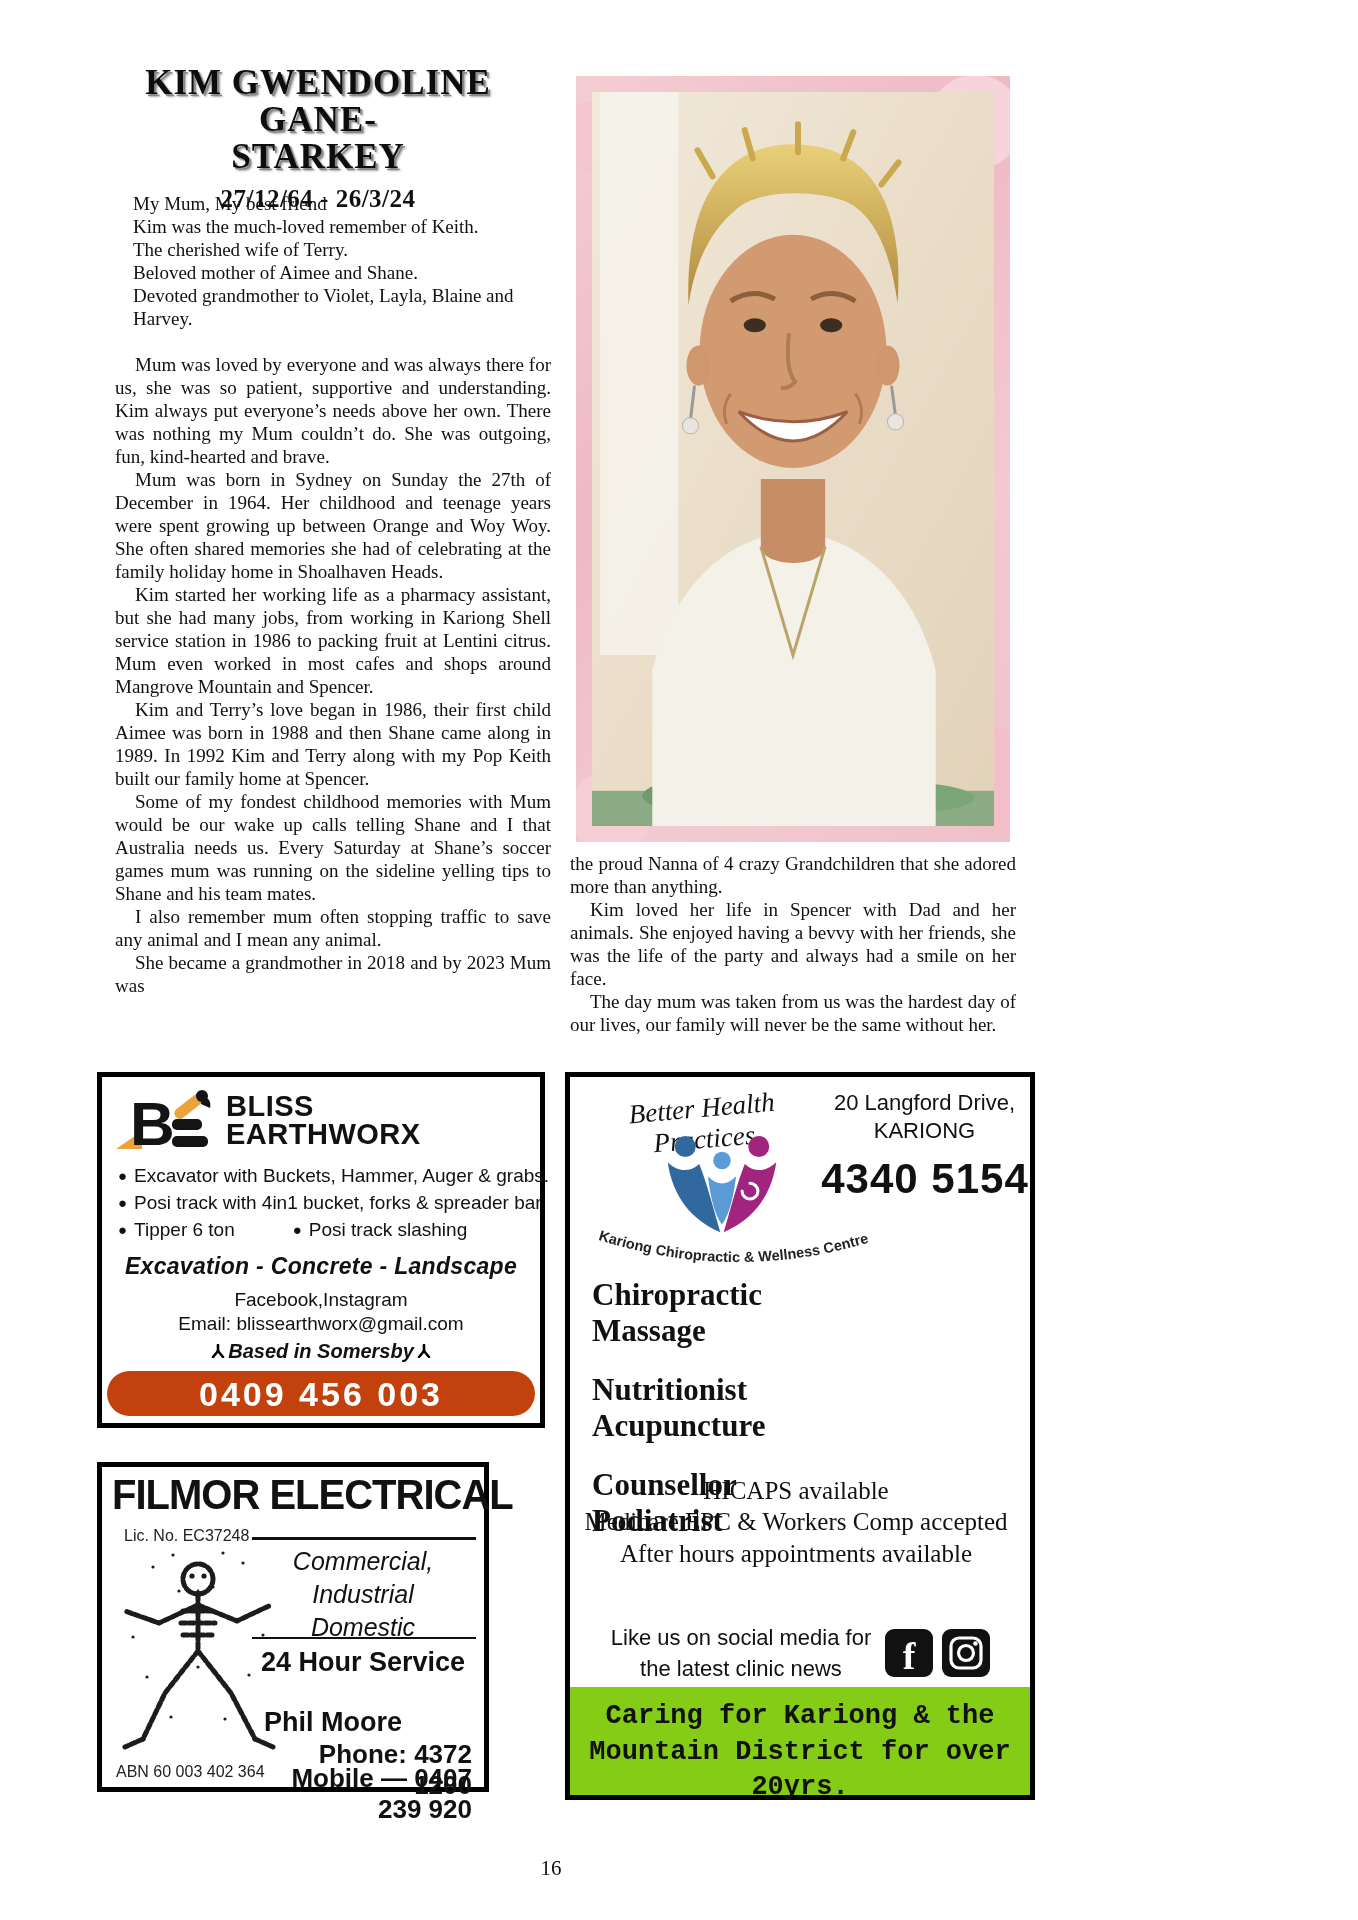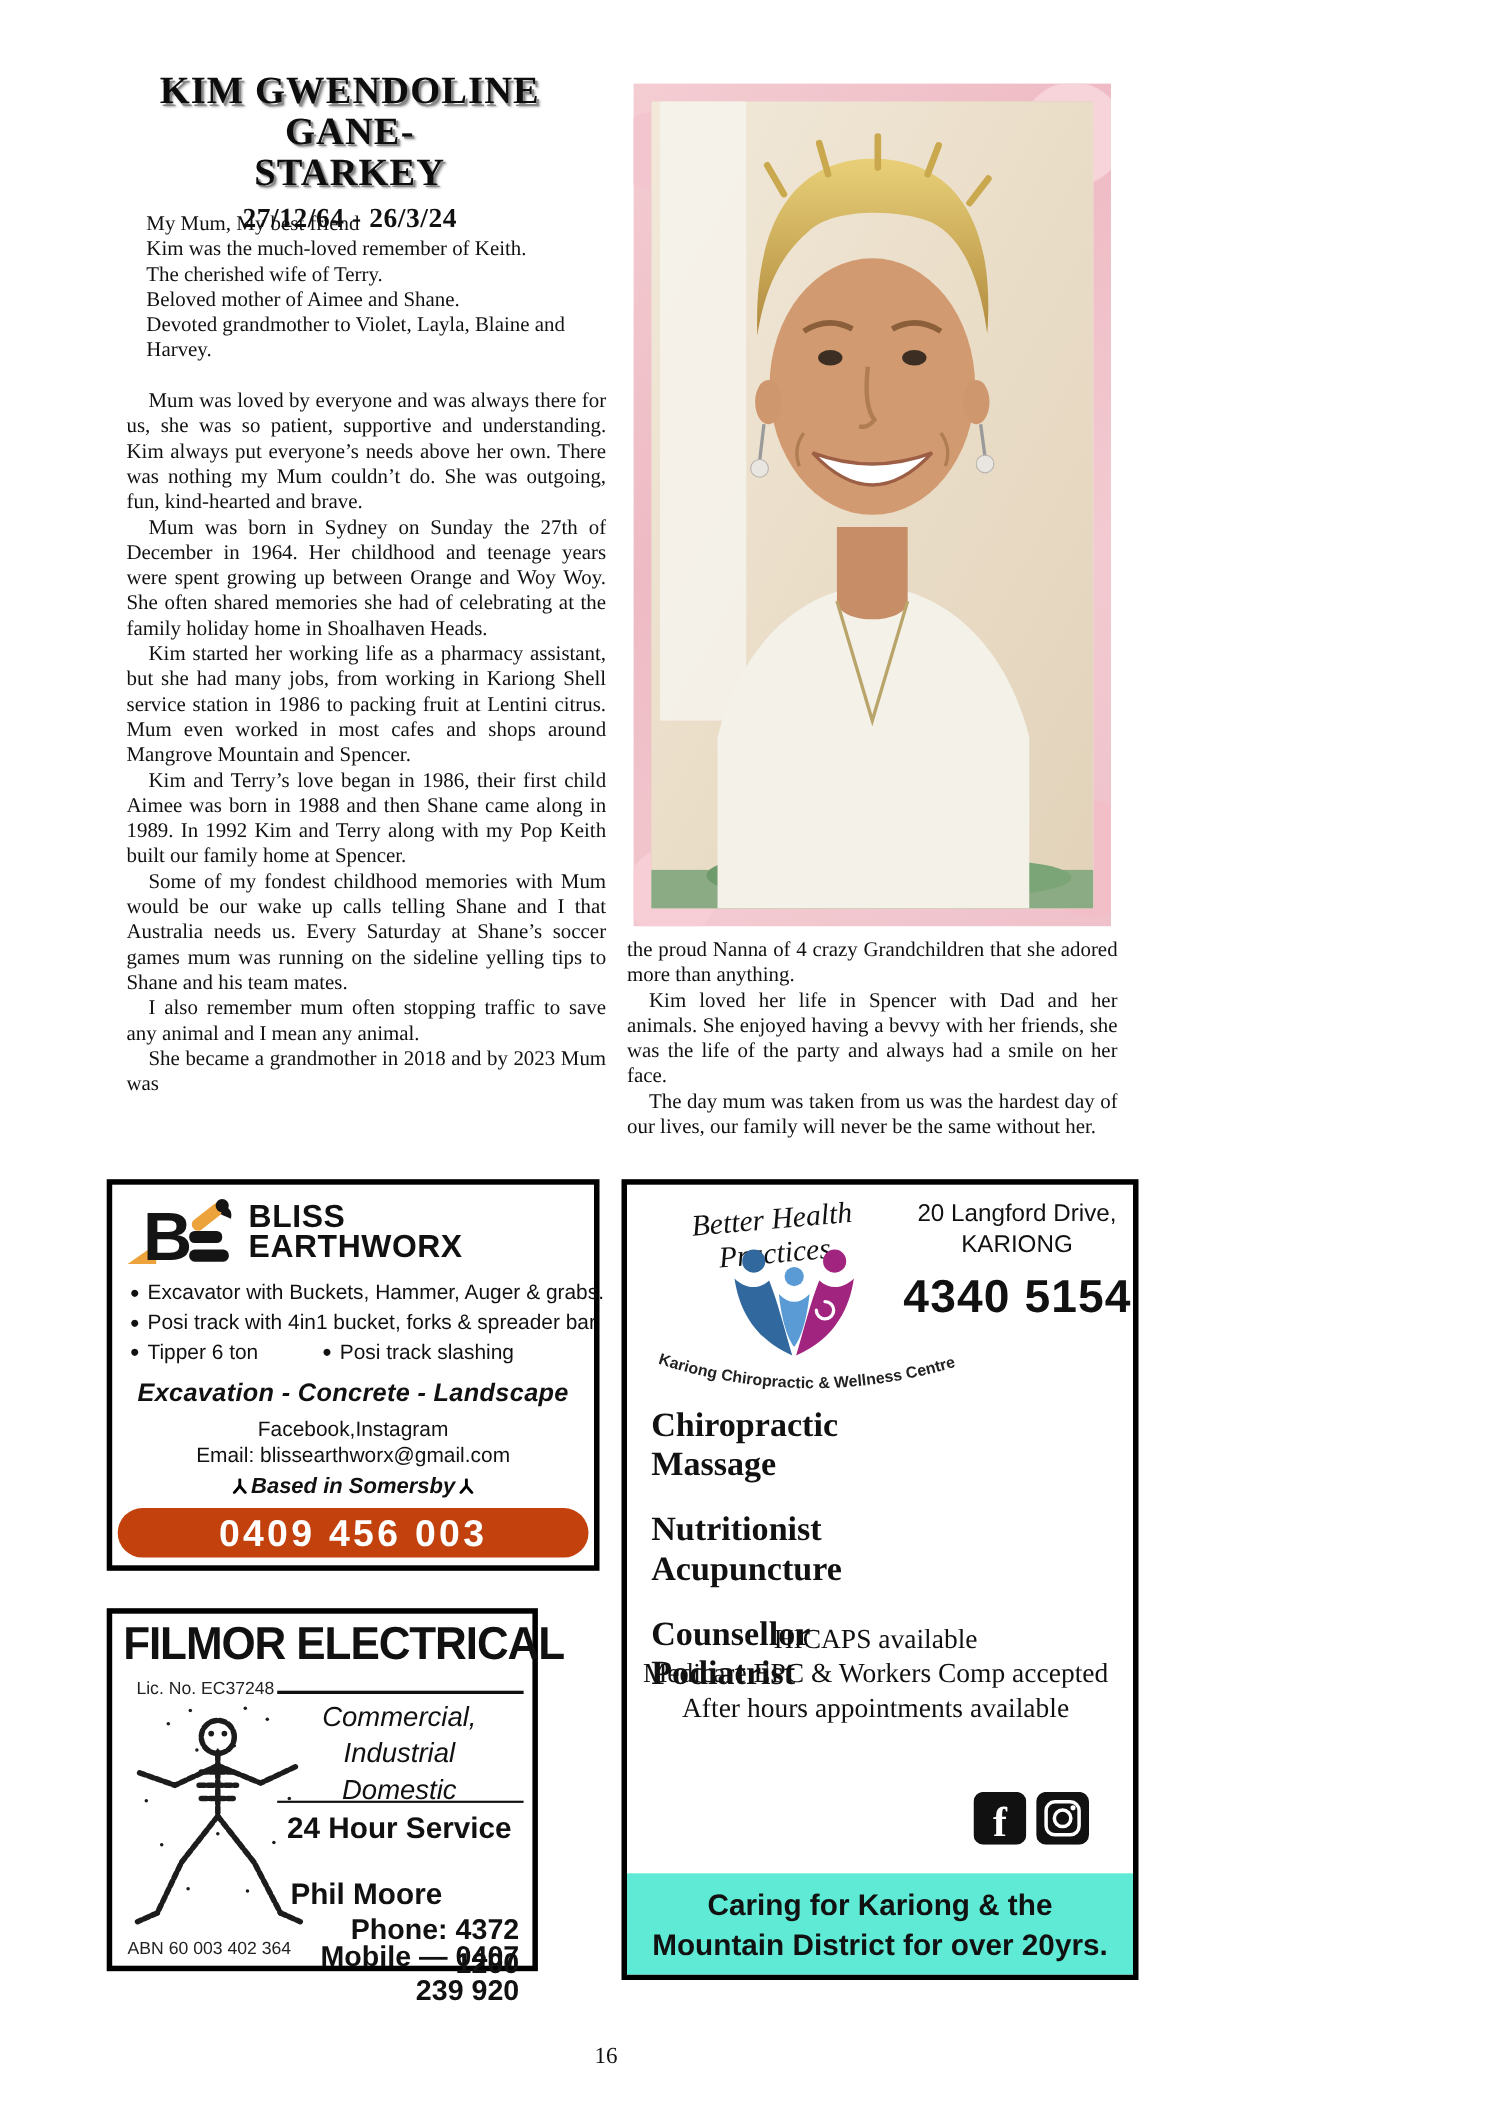--- a/index.html
+++ b/index.html
@@ -81,22 +81,22 @@
   .hp-phone{position:absolute;left:250px;top:78px;width:210px;text-align:center;font-weight:bold;font-size:42px;letter-spacing:1px;}
   .hp-services{position:absolute;left:22px;top:200px;right:16px;
                font-family:"Liberation Serif",serif;font-weight:bold;font-size:31px;}
   .hp-srow{display:flex;margin-bottom:23px;flex-direction:column;}
   .hp-srow span:first-child{width:203px;}
   .hp-info{position:absolute;left:0;right:8px;top:398px;text-align:center;
            font-family:"Liberation Serif",serif;font-size:25px;line-height:1.25;}
   .hp-social-text{position:absolute;left:6px;top:546px;width:330px;text-align:center;font-size:22px;line-height:1.4;}
   .hp-fb{position:absolute;left:315px;top:552px;width:48px;height:48px;}
   .hp-ig{position:absolute;left:372px;top:552px;width:48px;height:48px;}
-  .hp-footer{position:absolute;left:0;right:0;bottom:0;height:92px;background:#5eead4;
-             text-align:center;font-weight:bold;font-size:27px;line-height:1.32;padding-top:12px;box-sizing:border-box;}
+  .hp-footer{position:absolute;left:0;right:0;bottom:0;height:108px;background:#84cc16;
+             text-align:center;font-weight:bold;font-size:27px;line-height:1.32;padding-top:12px;box-sizing:border-box;font-family:Liberation Mono, monospace;}
 
   .page-num{position:absolute;left:115px;top:1856px;width:872px;text-align:center;font-size:21px;}
 </style>
 </head>
 <body>
 
 <div class="page">
 
   <div class="title-block">
     <div class="title">
@@ -302,20 +302,24 @@
       <div class="hp-srow">
           <span>Counsellor</span>
           <span>Podiatrist</span>
         </div>
     </div>
     <div class="hp-info">
       <div>HICAPS available</div>
       <div>Medicare EPC &amp; Workers Comp accepted</div>
       <div>After hours appointments available</div>
     </div>
+    <div class="hp-social-text">
+      <div>Like us on social media for</div>
+      <div>the latest clinic news</div>
+    </div>
     <svg class="hp-fb" viewBox="0 0 48 48">
       <rect x="0" y="0" width="48" height="48" rx="9" fill="#111"></rect>
       <text x="24" y="40" text-anchor="middle" font-family="Liberation Serif,serif" font-size="38" font-weight="bold" fill="#fff">f</text>
     </svg>
     <svg class="hp-ig" viewBox="0 0 48 48">
       <rect x="0" y="0" width="48" height="48" rx="9" fill="#111"></rect>
       <rect x="9" y="9" width="30" height="30" rx="8" fill="none" stroke="#fff" stroke-width="3.2"></rect>
       <circle cx="24" cy="24" r="7.5" fill="none" stroke="#fff" stroke-width="3.2"></circle>
       <circle cx="33.5" cy="14.5" r="2.3" fill="#fff"></circle>
     </svg>

